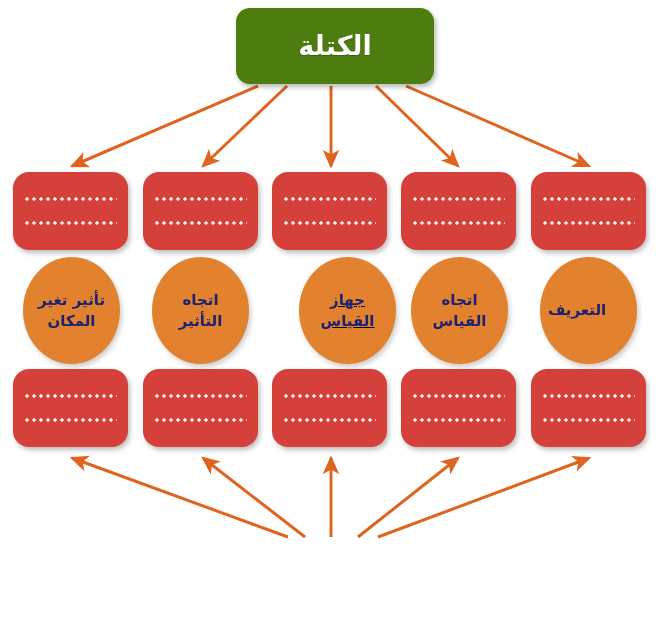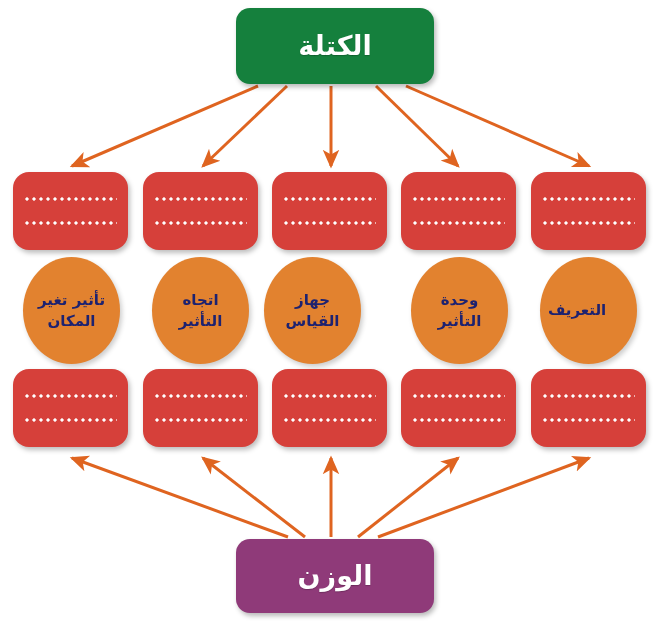--- a/index.html
+++ b/index.html
@@ -57,21 +57,21 @@
     line-height: 1.1;
     letter-spacing: 0;
     text-shadow: 0 1px 1px rgba(0, 0, 0, 0.22);
   }
 
   #node-mass {
     left: 236px;
     top: 8px;
     width: 198px;
     height: 76px;
-    background: #15803d;
+    background: #4d7c0f;
   }
   #node-weight {
     left: 236px;
     top: 539px;
     width: 198px;
     height: 74px;
     background: #8f3a79;
   }
 
   
@@ -159,25 +159,25 @@
     <span class="dot-line"></span>
     <span class="dot-line"></span>
   </div>
 
   <div class="node concept-circle" style="left:152px; top:257px; width:97px; height:107px;">
     <span class="concept-label">اتجاه التأثير</span>
   </div>
   <div class="node concept-circle" style="left:23px;  top:257px; width:97px; height:107px;">
     <span class="concept-label">تأثير تغير المكان</span>
   </div>
-  <div class="node concept-circle" style="left:264px; top:257px; width:97px; height:107px;">
+  <div class="node concept-circle" style="left:299px; top:257px; width:97px; height:107px;text-decoration:underline;">
     <span class="concept-label">جهاز القياس</span>
   </div>
   <div class="node concept-circle" style="left:411px; top:257px; width:97px; height:107px;">
-    <span class="concept-label">وحدة التأثير</span>
+    <span class="concept-label">اتجاه القياس</span>
   </div>
   <div class="node concept-circle" style="left:540px; top:257px; width:97px; height:107px;justify-content:flex-end;">
     <span class="concept-label">التعريف</span>
   </div>
 
   <div class="node blank-card" style="left:13px;  top:369px; width:115px; height:78px;" id="bottom-blank-1">
     <span class="dot-line"></span>
     <span class="dot-line"></span>
   </div>
   <div class="node blank-card" style="left:143px; top:369px; width:115px; height:78px;" id="bottom-blank-2">
@@ -190,17 +190,14 @@
   </div>
   <div class="node blank-card" style="left:401px; top:369px; width:115px; height:78px;" id="bottom-blank-4">
     <span class="dot-line"></span>
     <span class="dot-line"></span>
   </div>
   <div class="node blank-card" style="left:531px; top:369px; width:115px; height:78px;" id="bottom-blank-5">
     <span class="dot-line"></span>
     <span class="dot-line"></span>
   </div>
 
-  <div class="node pill" id="node-weight">
-    <span class="pill-label">الوزن</span>
-  </div>
 
 </div>
 
 </body></html>

